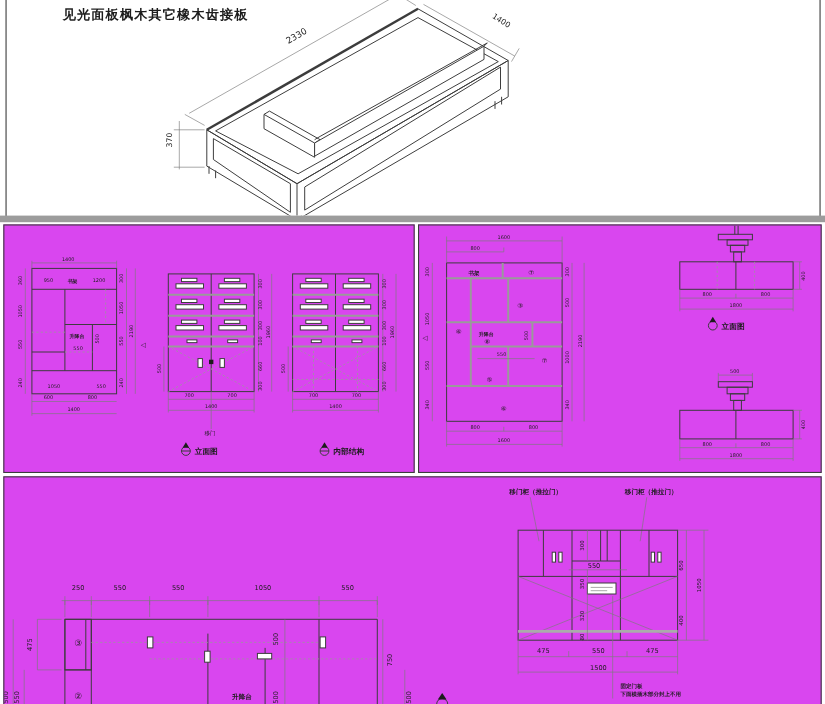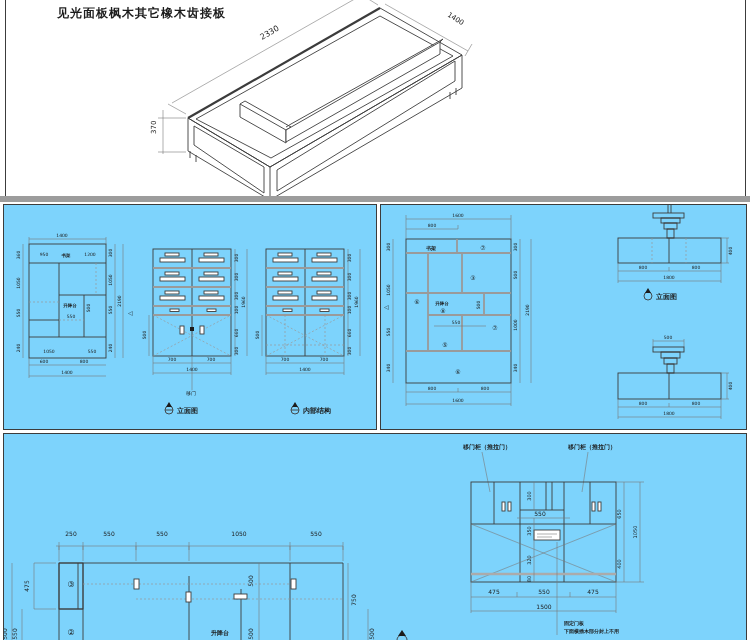--- a/index.html
+++ b/index.html
@@ -1,20 +1,20 @@
 <!DOCTYPE html>
 <html><head>
 <meta charset="utf-8">
 <style>
   html,body{margin:0;padding:0;background:#fff;}
   .sheet{position:relative;width:750px;height:640px;background:#fff;overflow:hidden;
          font-family:"DejaVu Sans",sans-serif;}
   .vline{position:absolute;width:1px;background:#3c3c3c;}
   .divider{position:absolute;left:0;width:750px;height:6px;background:#9c9c9c;}
-  .panel{position:absolute;border:1px solid #3c3c3c;background:#7dd3fc;box-sizing:border-box;}
+  .panel{position:absolute;border:1px solid #3c3c3c;background:#d946ef;box-sizing:border-box;}
   .panel svg{position:absolute;left:0;top:0;}
   svg text{fill:#1c1c1c;}
   .ln{stroke:#3c3c3c;stroke-width:.9;fill:none;}
   .ln2{stroke:#3c3c3c;stroke-width:2.2;fill:none;}
   .gry{stroke:#9a9a9a;stroke-width:1.8;fill:none;}
   .gry3{stroke:#ababab;stroke-width:2.6;fill:none;}
   .dsh{stroke:#9a9a9a;stroke-width:.7;fill:none;stroke-dasharray:2 2;}
   .dim{stroke:#7a7a7a;stroke-width:.6;fill:none;}
   .t{font-size:5px;}
   .t4{font-size:4.5px;}

